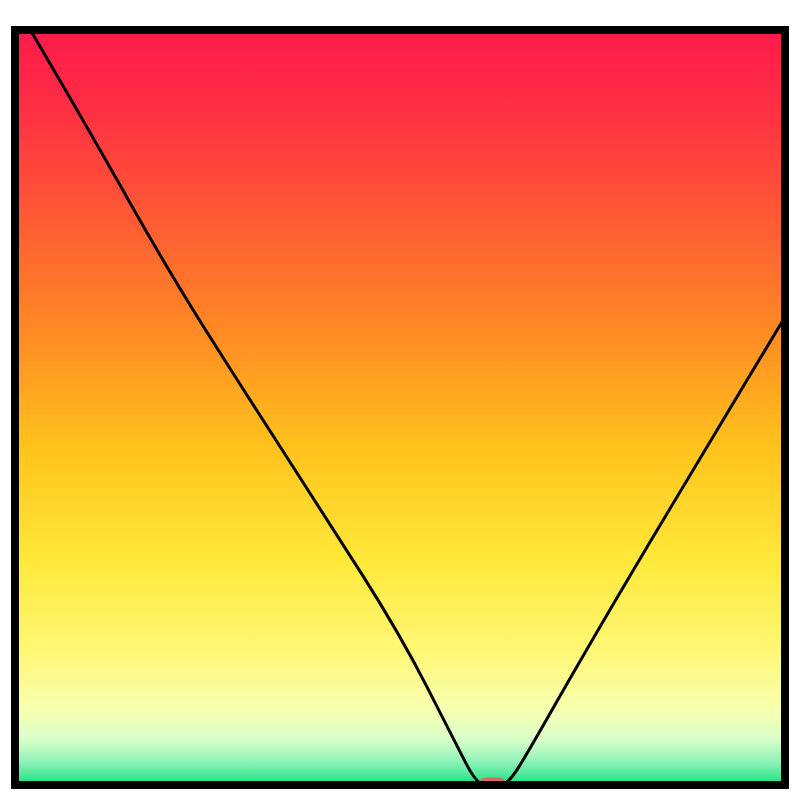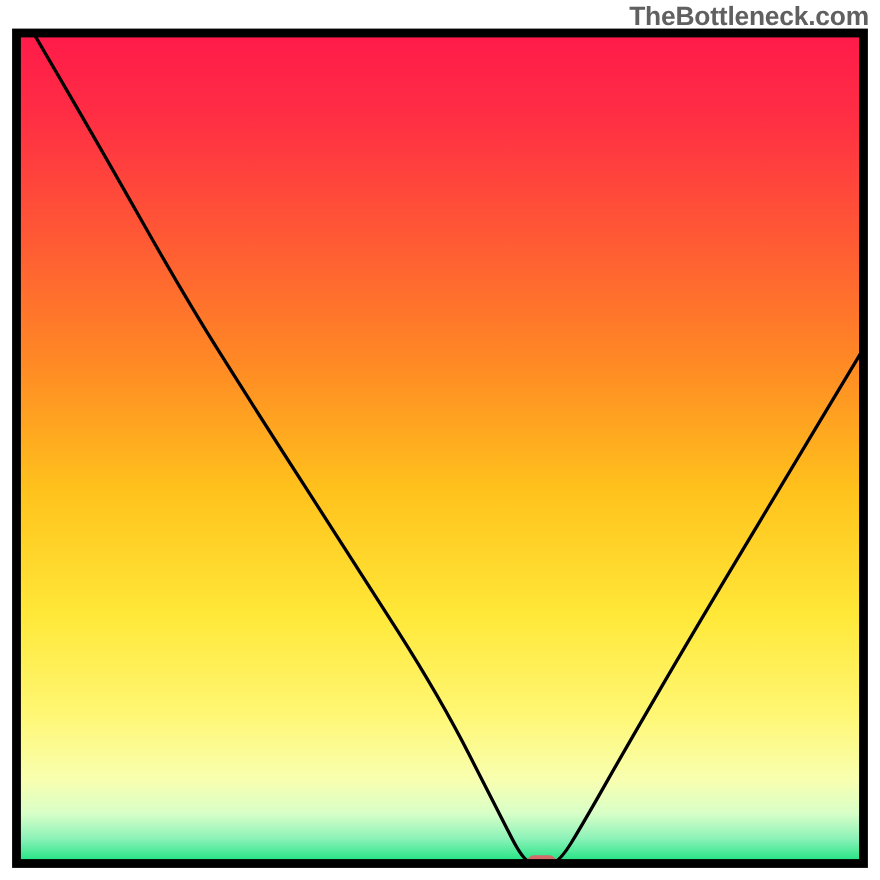--- a/index.html
+++ b/index.html
@@ -30,21 +30,20 @@
     position: absolute;
     top: 0;
     left: 0;
     width: 800px;
     height: 800px;
   }
 </style>
 </head>
 <body>
 <div class="container">
-  <div class="watermark">TheBottleneck.com</div>
 
   <svg class="chart" viewBox="0 0 800 800">
     <defs>
       <linearGradient id="heat" x1="0" y1="0" x2="0" y2="1">
 
       <stop offset="0%" stop-color="#ff1a4a"></stop>
           <stop offset="10%" stop-color="#ff2e44"></stop>
           <stop offset="25%" stop-color="#ff5a34"></stop>
           <stop offset="40%" stop-color="#ff8a24"></stop>
           <stop offset="55.00000000000001%" stop-color="#ffc21c"></stop>

